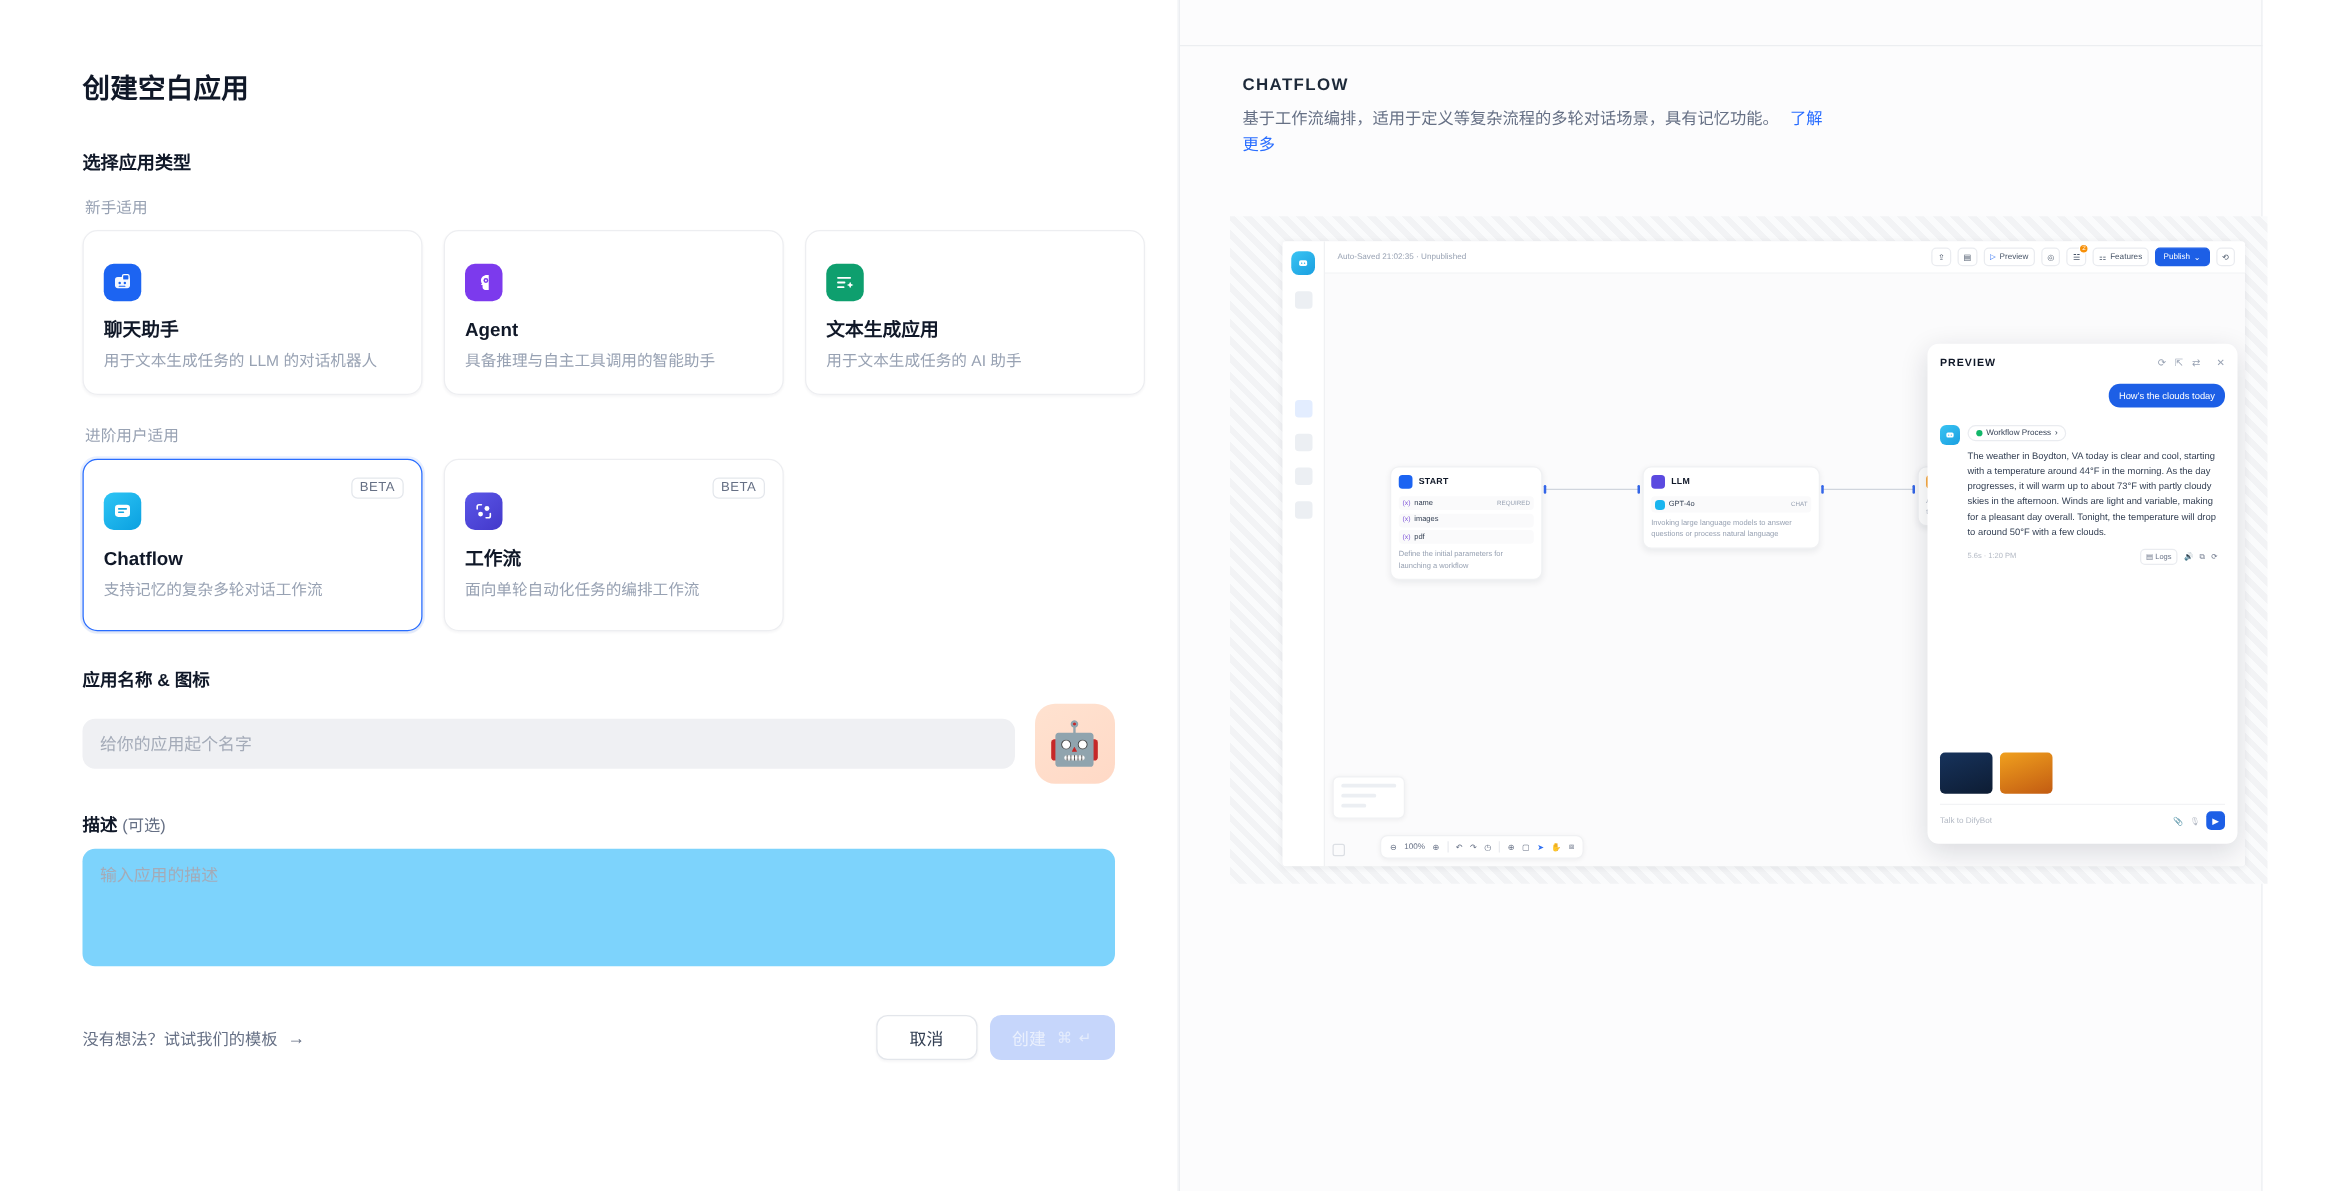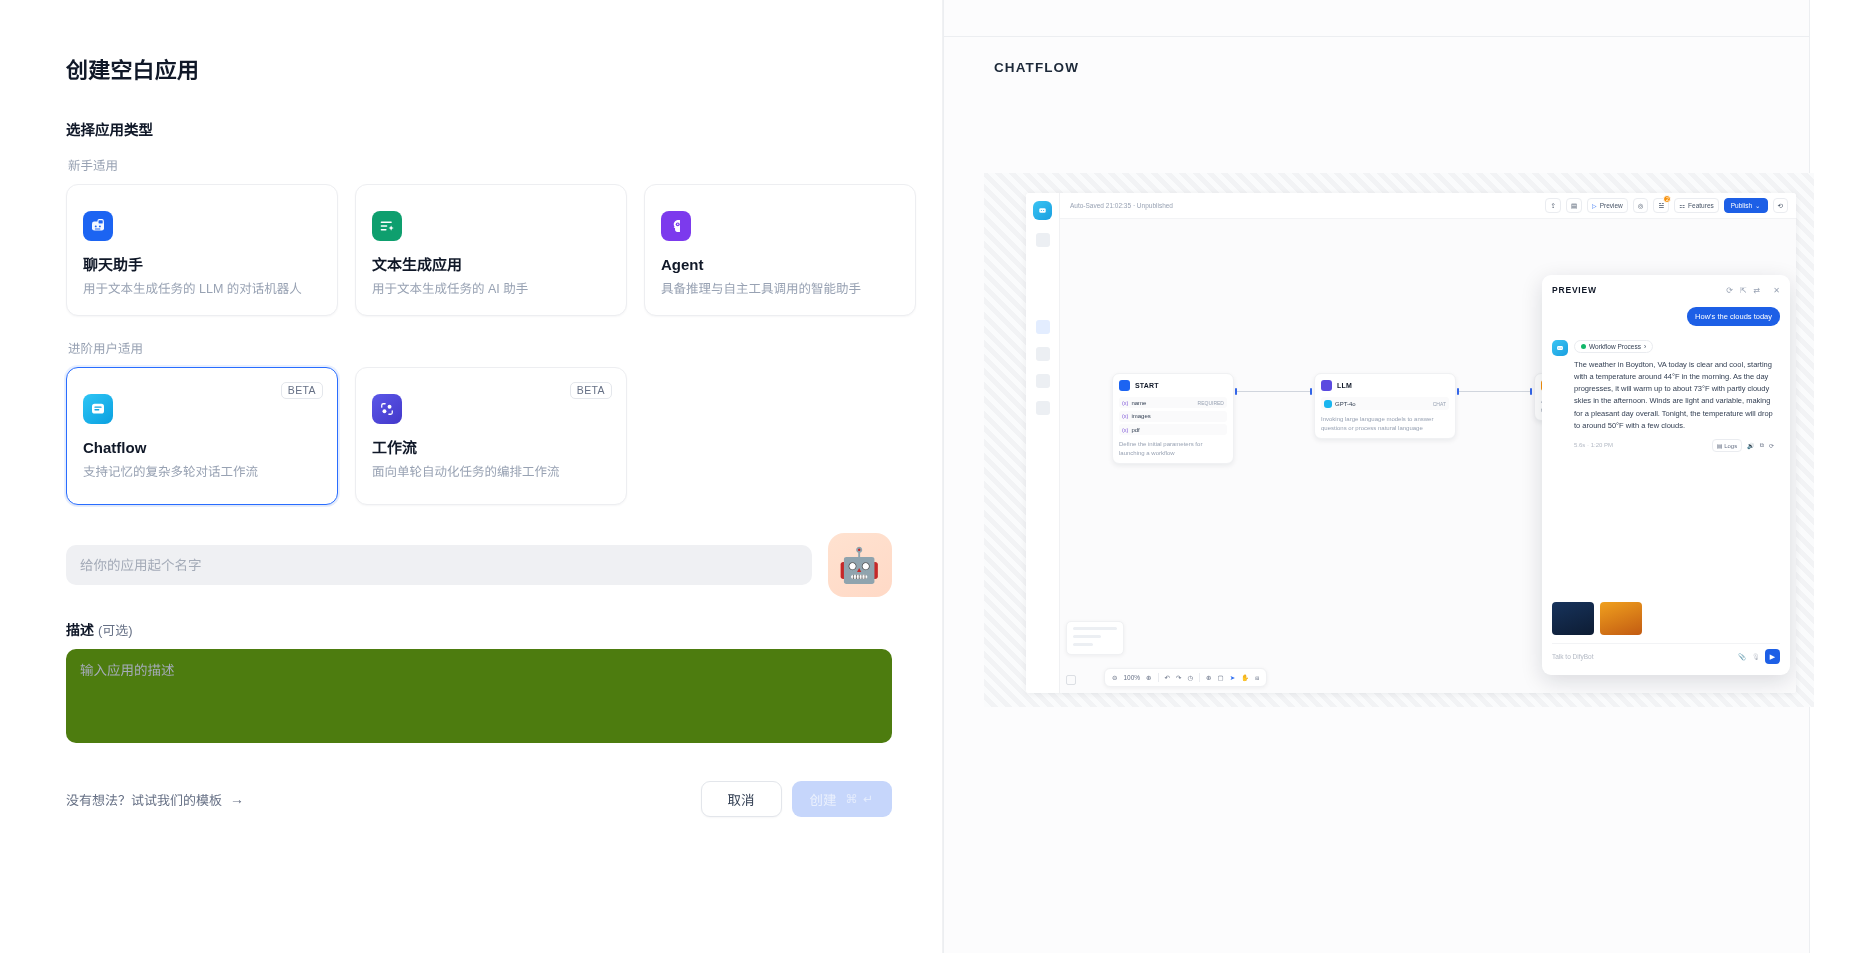--- a/index.html
+++ b/index.html
@@ -91,21 +91,21 @@
   .text-input::placeholder { color: #a4abb8; }
   .avatar {
     width: 64px; height: 64px; border-radius: 16px;
     background: linear-gradient(150deg,#ffe2d0,#ffd9c6);
     display: flex; align-items: center; justify-content: center;
     font-size: 34px; line-height: 1; cursor: pointer;
     flex: 0 0 64px;
   }
   .desc-area {
     width: 826px; height: 94px; border: none; outline: none; resize: none;
-    background: #4d7c0f; border-radius: 10px;
+    background: #7dd3fc; border-radius: 10px;
     padding: 12px 14px; font-size: 13.5px; color: #101828;
     font-family: inherit; line-height: 1.5;
   }
   .desc-area::placeholder { color: #a4abb8; }
 
   .footer-row {
     display: flex; align-items: center; justify-content: space-between;
     width: 826px; margin-top: 34px;
   }
   .template-link {
@@ -312,40 +312,40 @@
             <circle cx="9" cy="12.5" r="1.3" fill="#1c64f2"></circle>
             <circle cx="14.5" cy="12.5" r="1.3" fill="#1c64f2"></circle>
             <path d="M8.5 16h6" stroke="#1c64f2" stroke-width="1.3" stroke-linecap="round"></path>
           </svg>
         </div>
         <div class="card-name">聊天助手</div>
         <p class="card-desc">用于文本生成任务的 LLM 的对话机器人</p>
       </div>
 
       <div class="app-card">
-        <div class="card-icon" style="background:#0e9f6e;">
-          <svg width="18" height="18" viewBox="0 0 24 24" fill="none">
-            <path d="M4.5 7h13M4.5 12h7M4.5 17h6" stroke="#fff" stroke-width="1.9" stroke-linecap="round"></path>
-            <path d="M17.5 11.2l1.1 2.4 2.4 1.1-2.4 1.1-1.1 2.4-1.1-2.4-2.4-1.1 2.4-1.1z" fill="#fff"></path>
-          </svg>
-        </div>
-        <div class="card-name">文本生成应用</div>
-        <p class="card-desc">用于文本生成任务的 AI 助手</p>
-      </div>
-
-      <div class="app-card">
         <div class="card-icon" style="background:#7c3aed;">
           <svg width="18" height="18" viewBox="0 0 24 24" fill="none">
             <path d="M15.5 4c-3.6 0-6.5 2.6-6.5 5.9 0 1.3.4 2.3 1.1 3.3l-1.2 1.5h1.8v2.1c0 1.7 1.3 3.1 3 3.1h3.6V4h-1.8z" fill="#fff"></path>
             <circle cx="14.3" cy="9.8" r="2.6" fill="#7c3aed"></circle>
             <circle cx="14.3" cy="9.8" r="1" fill="#fff"></circle>
           </svg>
         </div>
         <div class="card-name">Agent</div>
         <p class="card-desc">具备推理与自主工具调用的智能助手</p>
+      </div>
+
+      <div class="app-card">
+        <div class="card-icon" style="background:#0e9f6e;">
+          <svg width="18" height="18" viewBox="0 0 24 24" fill="none">
+            <path d="M4.5 7h13M4.5 12h7M4.5 17h6" stroke="#fff" stroke-width="1.9" stroke-linecap="round"></path>
+            <path d="M17.5 11.2l1.1 2.4 2.4 1.1-2.4 1.1-1.1 2.4-1.1-2.4-2.4-1.1 2.4-1.1z" fill="#fff"></path>
+          </svg>
+        </div>
+        <div class="card-name">文本生成应用</div>
+        <p class="card-desc">用于文本生成任务的 AI 助手</p>
       </div>
 
     </div>
 
     <div class="group-label">进阶用户适用</div>
 
     <div class="card-row">
 
       <div class="app-card adv selected">
         <div class="card-icon" style="background:linear-gradient(140deg,#2ec5f5,#0aa0e0);">
@@ -369,20 +369,21 @@
         </div>
         <div class="beta-badge">BETA</div>
         <div class="card-name">工作流</div>
         <p class="card-desc">面向单轮自动化任务的编排工作流</p>
       </div>
 
     </div>
 
     <div class="form-block">
 
+      <div class="field-label">应用名称 &amp; 图标</div>
 
       <div class="name-row">
         <input class="text-input" type="text" value="" placeholder="给你的应用起个名字" style="">
         <div class="avatar">
           <span>🤖</span>
         </div>
       </div>
 
       <div class="field-label" style="margin-top:22px;">
         <span>描述</span>
@@ -407,20 +408,23 @@
 
     </div>
   </div>
 
   <div class="right-pane">
     <div class="right-divider"></div>
     <div class="right-edge"></div>
 
     <div class="right-inner">
       <div class="pane-title">CHATFLOW</div>
+      <p class="pane-desc">
+        <span>基于工作流编排，适用于定义等复杂流程的多轮对话场景，具有记忆功能。</span><a class="learn">了解更多</a>
+      </p>
     </div>
 
     <div class="mock-wrap">
       <div class="mock">
 
         <div class="mock-rail">
           <div class="rail-logo">
             <svg width="11" height="11" viewBox="0 0 24 24">
                 <rect x="5" y="7" width="14" height="10" rx="3" fill="#fff"></rect>
                 <circle cx="9.5" cy="12" r="1.2" fill="#13a7e3"></circle>

